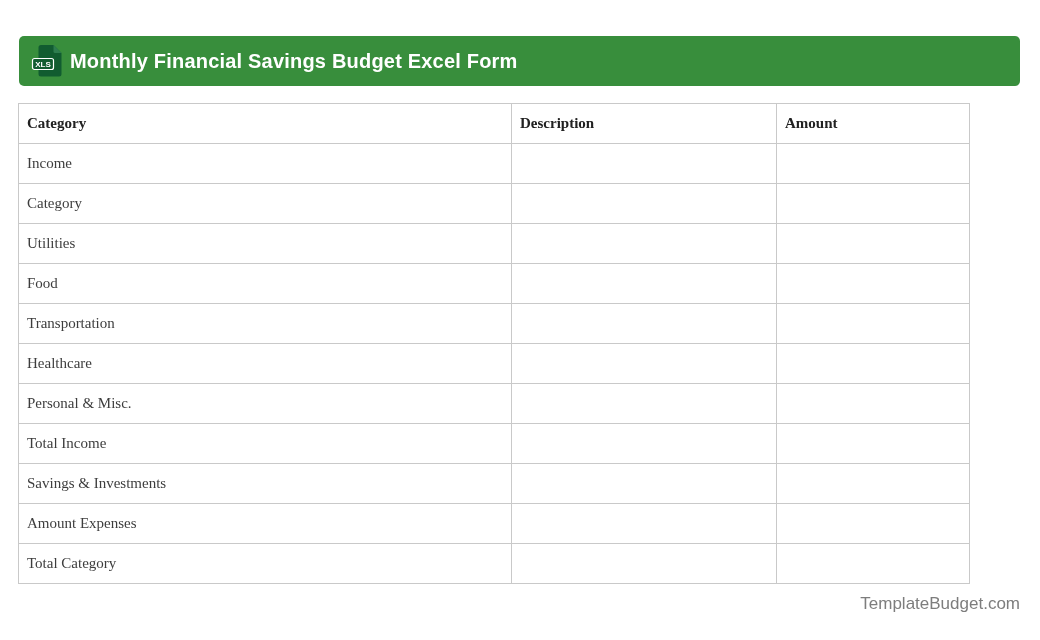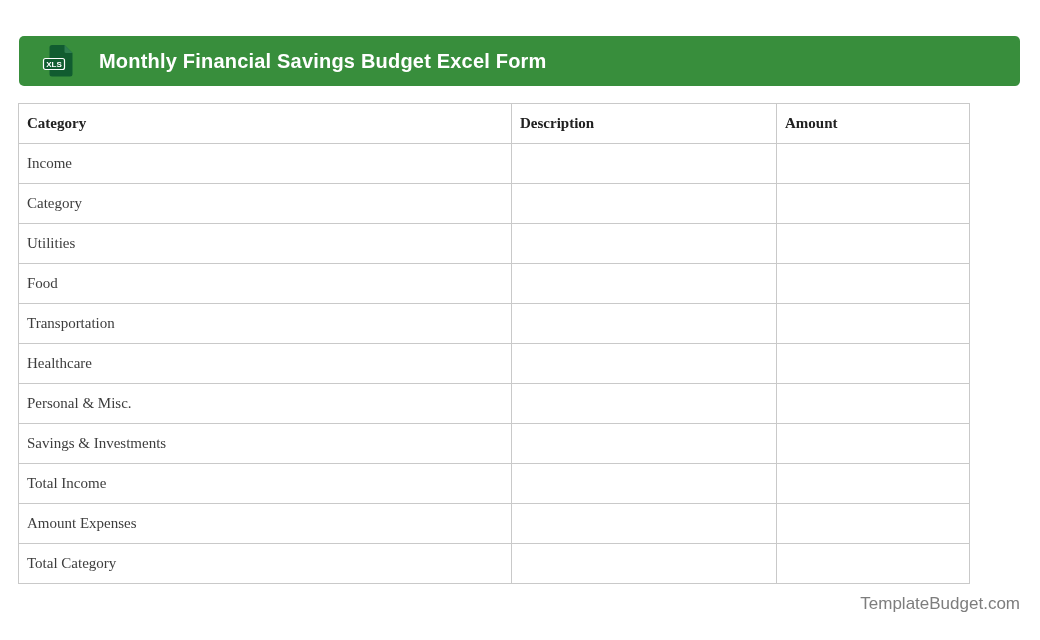--- a/index.html
+++ b/index.html
@@ -19,30 +19,30 @@
     left: 19px;
     top: 36px;
     width: 1001px;
     height: 50px;
     background: #388E3C;
     border-radius: 5px;
     display: flex;
     align-items: center;
   }
   .xls-icon-wrap {
-    margin-left: 22px;
+    margin-left: 11px;
     width: 34px;
     height: 34px;
     display: flex;
     align-items: center;
     justify-content: center;
     flex: 0 0 auto;
   }
   .page-title {
-    margin: 0 0 0 24px;
+    margin: 0 0 0 6px;
     font-size: 20px;
     font-weight: 600;
     letter-spacing: 0.2px;
     color: #ffffff;
     white-space: nowrap;
   }
 
   
   .budget-table {
     position: absolute;
@@ -148,26 +148,26 @@
       <td>Healthcare</td>
       <td></td>
       <td></td>
     </tr>
     <tr>
       <td>Personal &amp; Misc.</td>
       <td></td>
       <td></td>
     </tr>
     <tr>
-      <td>Savings &amp; Investments</td>
+      <td>Total Income</td>
       <td></td>
       <td></td>
     </tr>
     <tr>
-      <td>Total Income</td>
+      <td>Savings &amp; Investments</td>
       <td></td>
       <td></td>
     </tr>
     <tr>
       <td>Amount Expenses</td>
       <td></td>
       <td></td>
     </tr>
     <tr>
       <td>Total Category</td>

